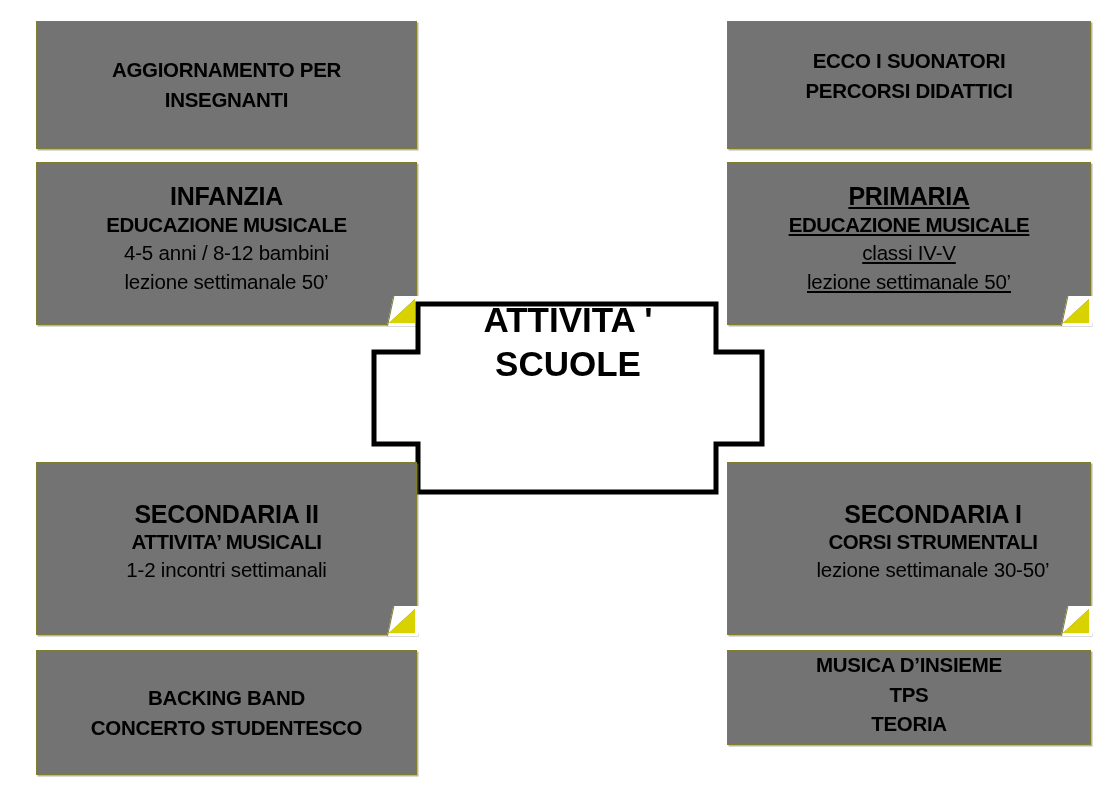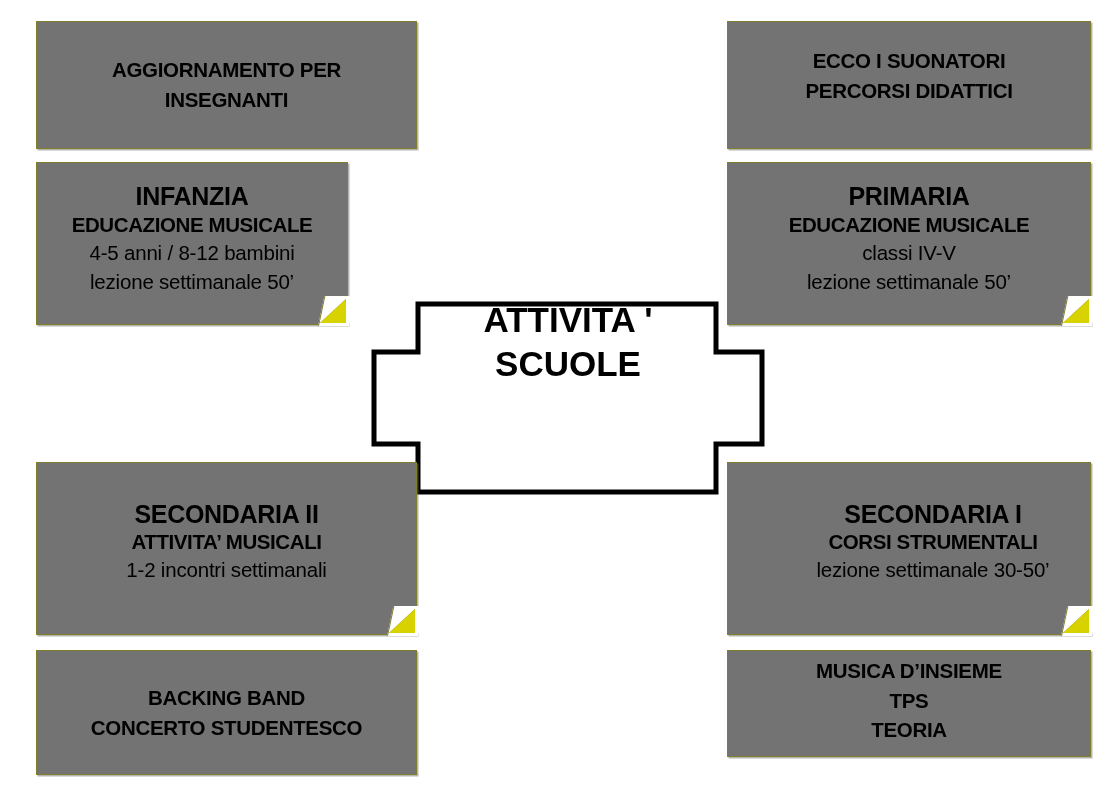--- a/index.html
+++ b/index.html
@@ -140,33 +140,33 @@
   </div>
 
   <div class="note" id="box-ecco" style="left:727px; top:21px; width:364px; height:128px;">
     <div class="lines">
       <div class="t-plain">ECCO  I SUONATORI</div>
       <div class="t-plain">PERCORSI DIDATTICI</div>
       <div class="t-gap"></div>
     </div>
   </div>
 
-  <div class="note folded" id="box-infanzia" style="left:36px; top:162px; width:312px; height:163px;">
+  <div class="note folded" id="box-infanzia" style="left:36px; top:162px; width:381px; height:163px;">
     <div class="lines" style="margin-top:-10px;">
       <div class="t-head">INFANZIA</div>
       <div class="t-sub">EDUCAZIONE MUSICALE</div>
       <div class="t-body">4-5 anni / 8-12 bambini</div>
       <div class="t-body">lezione settimanale 50’</div>
     </div>
     <div class="fold-cut"></div>
     <div class="fold-tri"></div>
   </div>
 
   <div class="note folded" id="box-primaria" style="left:727px; top:162px; width:364px; height:163px;">
-    <div class="lines" style="margin-top:-10px;">
+    <div class="lines" style="margin-top:-10px;text-decoration:underline;">
       <div class="t-head">PRIMARIA</div>
       <div class="t-sub">EDUCAZIONE MUSICALE</div>
       <div class="t-body">classi IV-V</div>
       <div class="t-body">lezione settimanale 50’</div>
     </div>
     <div class="fold-cut"></div>
     <div class="fold-tri"></div>
   </div>
 
   <div id="center-node">
@@ -199,21 +199,21 @@
     <div class="fold-tri"></div>
   </div>
 
   <div class="note" id="box-backing" style="left:36px; top:650px; width:381px; height:125px;">
     <div class="lines">
       <div class="t-plain">BACKING BAND</div>
       <div class="t-plain">CONCERTO  STUDENTESCO</div>
     </div>
   </div>
 
-  <div class="note" id="box-musica" style="left:727px; top:650px; width:364px; height:107px;">
+  <div class="note" id="box-musica" style="left:727px; top:650px; width:364px; height:95px;">
     <div class="lines" style="margin-top:-6px;">
       <div class="t-plain">MUSICA D’INSIEME</div>
       <div class="t-plain">TPS</div>
       <div class="t-plain">TEORIA</div>
     </div>
   </div>
 
 </div>
 
 </body></html>

